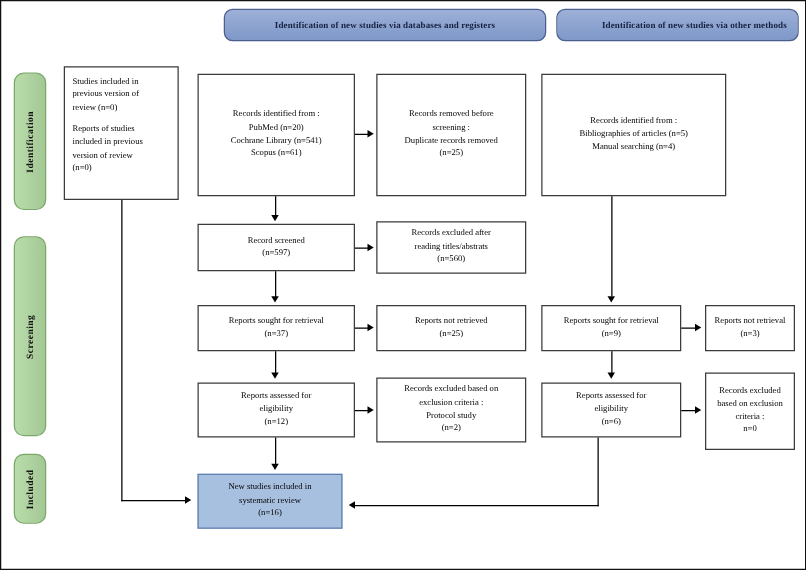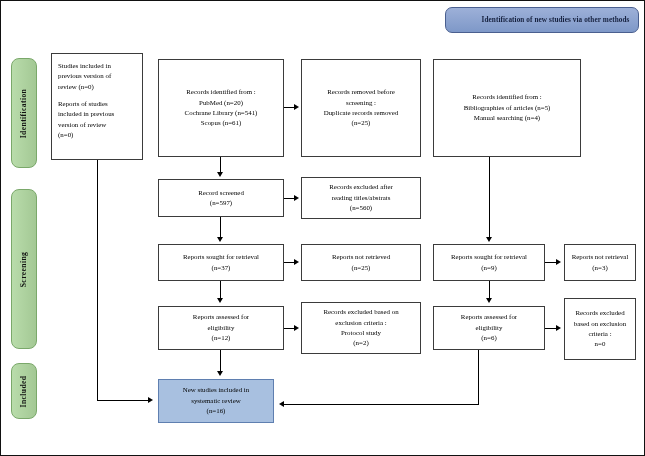--- a/index.html
+++ b/index.html
@@ -37,20 +37,23 @@
   .ah.l{border-top:3.2px solid transparent;border-bottom:3.2px solid transparent;
         border-right:5.5px solid #000;}
   .ah.d{border-left:3.2px solid transparent;border-right:3.2px solid transparent;
         border-top:5.5px solid #000;}
 </style>
 </head>
 <body>
 
 <div id="root">
 
+  <div class="hdr" style="left:178px;top:6px;width:258px;height:26px;">
+    <span>Identification of new studies via databases and registers</span>
+  </div>
   <div class="hdr" style="left:444px;top:6px;width:194px;height:26px;padding-left:31px;">
     <span>Identification of new studies via other methods</span>
   </div>
 
   <div class="stage" style="left:10px;top:57px;width:24px;height:108px;">
     <span>Identification</span>
   </div>
   <div class="stage" style="left:10px;top:188px;width:24px;height:158px;">
     <span>Screening</span>
   </div>

